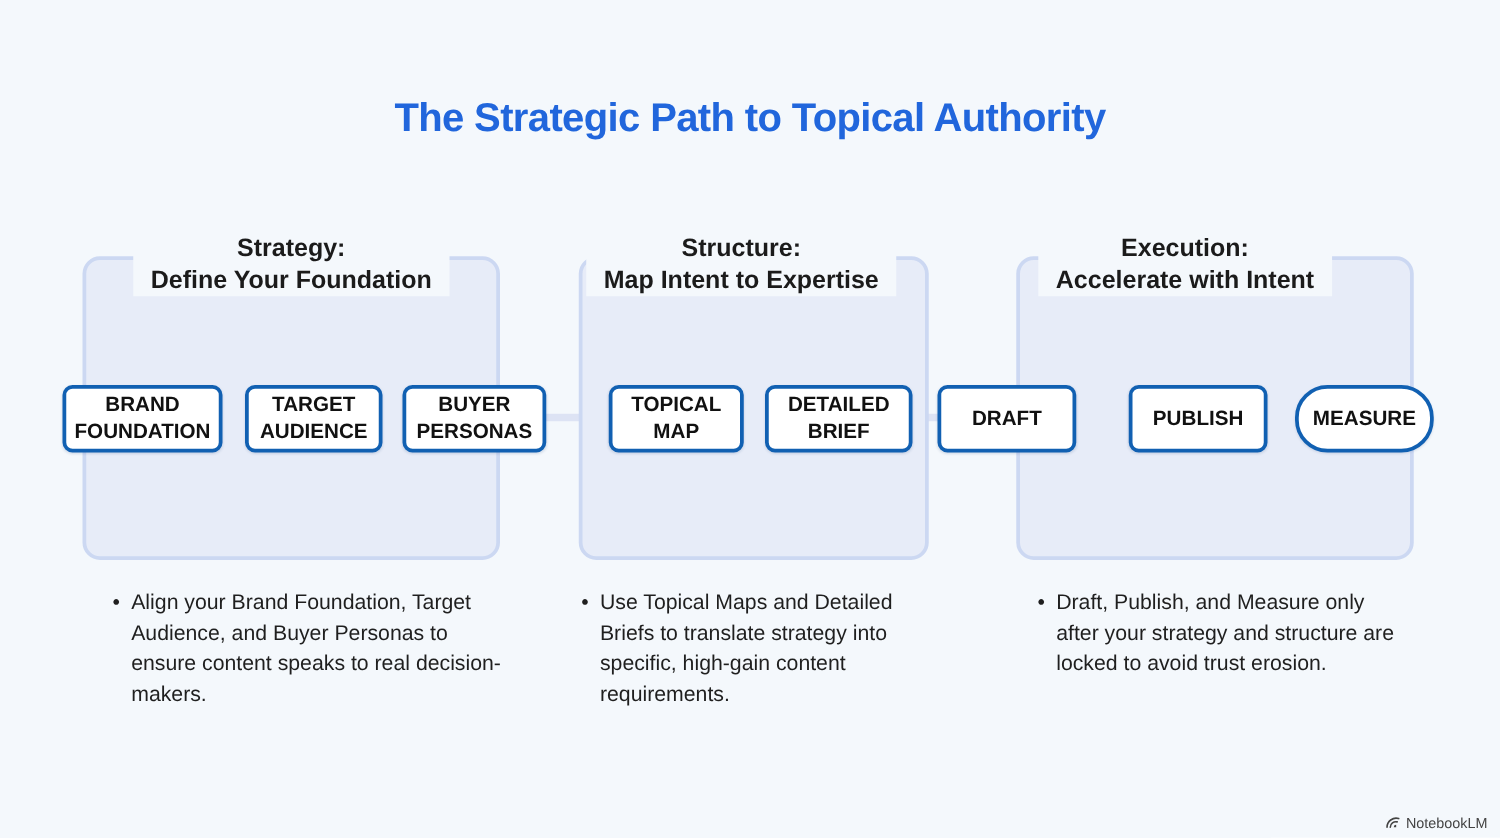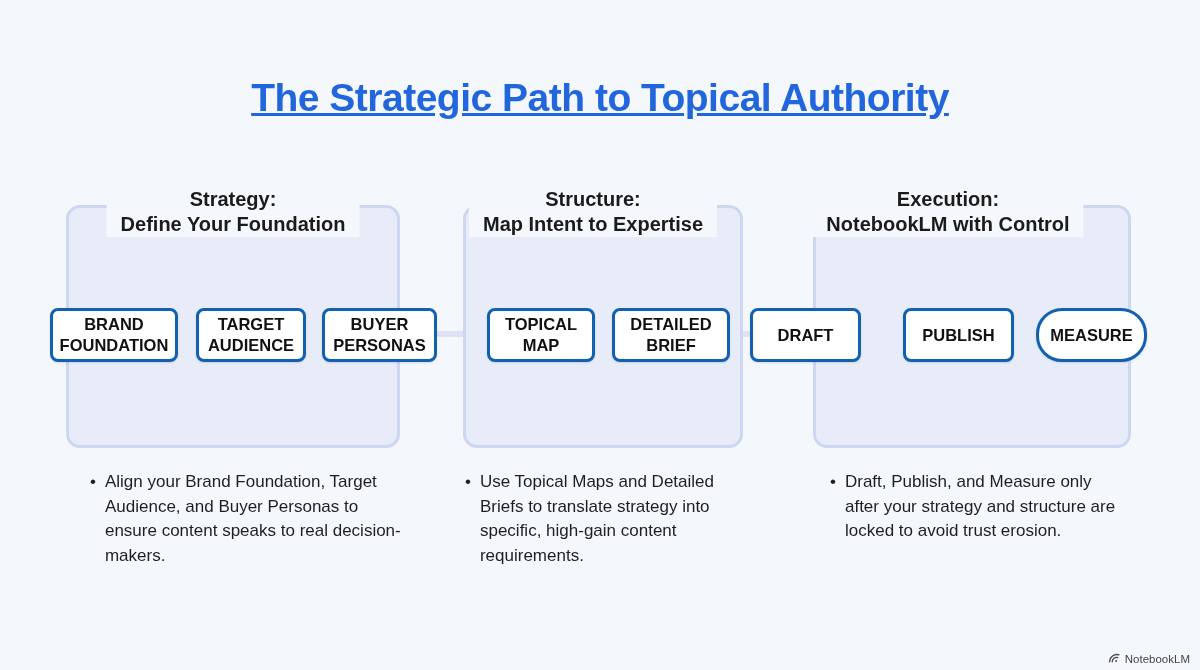--- a/index.html
+++ b/index.html
@@ -8,25 +8,24 @@
     width:1200px;height:670px;
     background:#f4f8fc;
     overflow:hidden;
     font-family:"Liberation Sans", sans-serif;
   }
   .title{
     position:absolute;
     left:0;top:76px;width:1200px;
     margin:0;
     text-align:center;
-    font-size:39px;
+    font-size:32px;
     font-weight:700;
     letter-spacing:-0.5px;
     color:#2166dc;
-    text-decoration:underline;
   }
   .connector{
     position:absolute;
     top:331px;left:110px;
     width:980px;height:6px;
     background:#dde3f4;
     border-radius:3px;
   }
   .panel{
     position:absolute;
@@ -110,21 +109,21 @@
   <div class="panel-heading" style="left:233px;">
     <span>Strategy:</span>
     <span>Define Your Foundation</span>
   </div>
   <div class="panel-heading" style="left:593px;">
     <span>Structure:</span>
     <span>Map Intent to Expertise</span>
   </div>
   <div class="panel-heading" style="left:948px;">
     <span>Execution:</span>
-    <span>NotebookLM with Control</span>
+    <span>Accelerate with Intent</span>
   </div>
 
   <div class="node" style="left:50px;width:128px;">BRAND FOUNDATION</div>
   <div class="node" style="left:196px;width:110px;">TARGET AUDIENCE</div>
   <div class="node" style="left:322px;width:115px;">BUYER PERSONAS</div>
   <div class="node" style="left:487px;width:108px;">TOPICAL MAP</div>
   <div class="node" style="left:612px;width:118px;">DETAILED BRIEF</div>
   <div class="node" style="left:750px;width:111px;">DRAFT</div>
   <div class="node" style="left:903px;width:111px;">PUBLISH</div>
   <div class="node" style="left:1036px;width:111px;border-radius:26px;">MEASURE</div>

